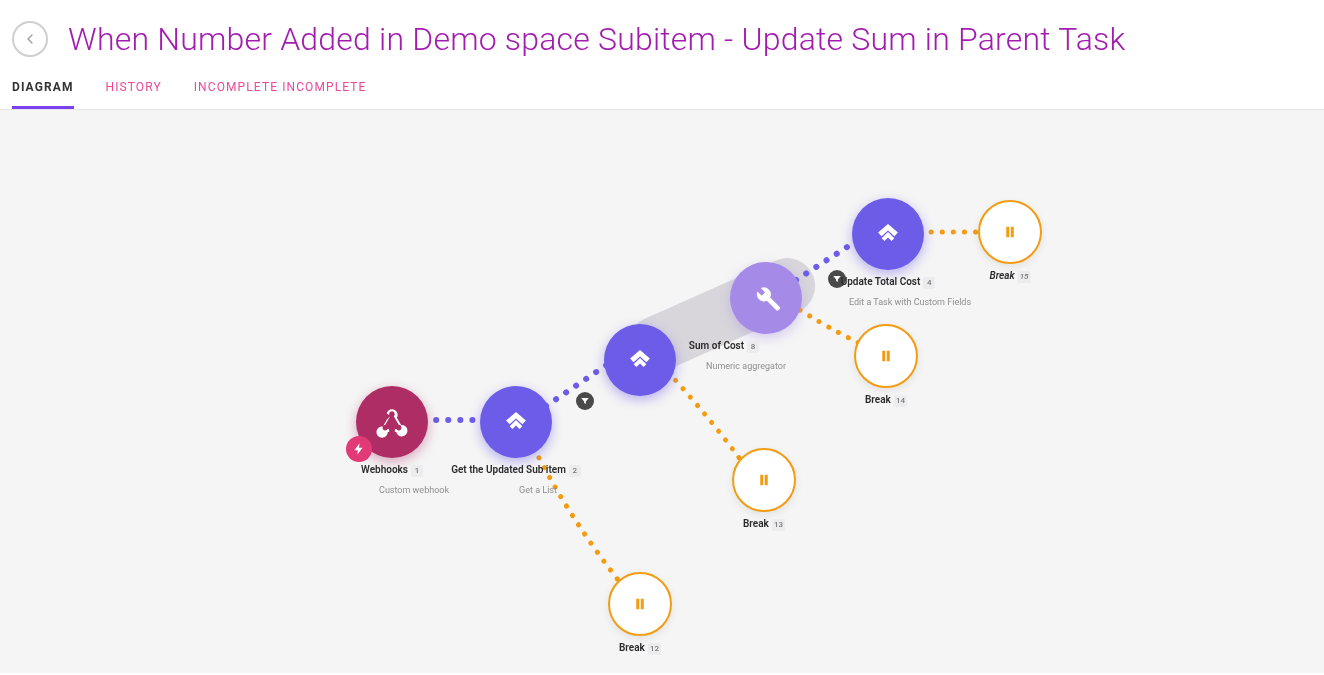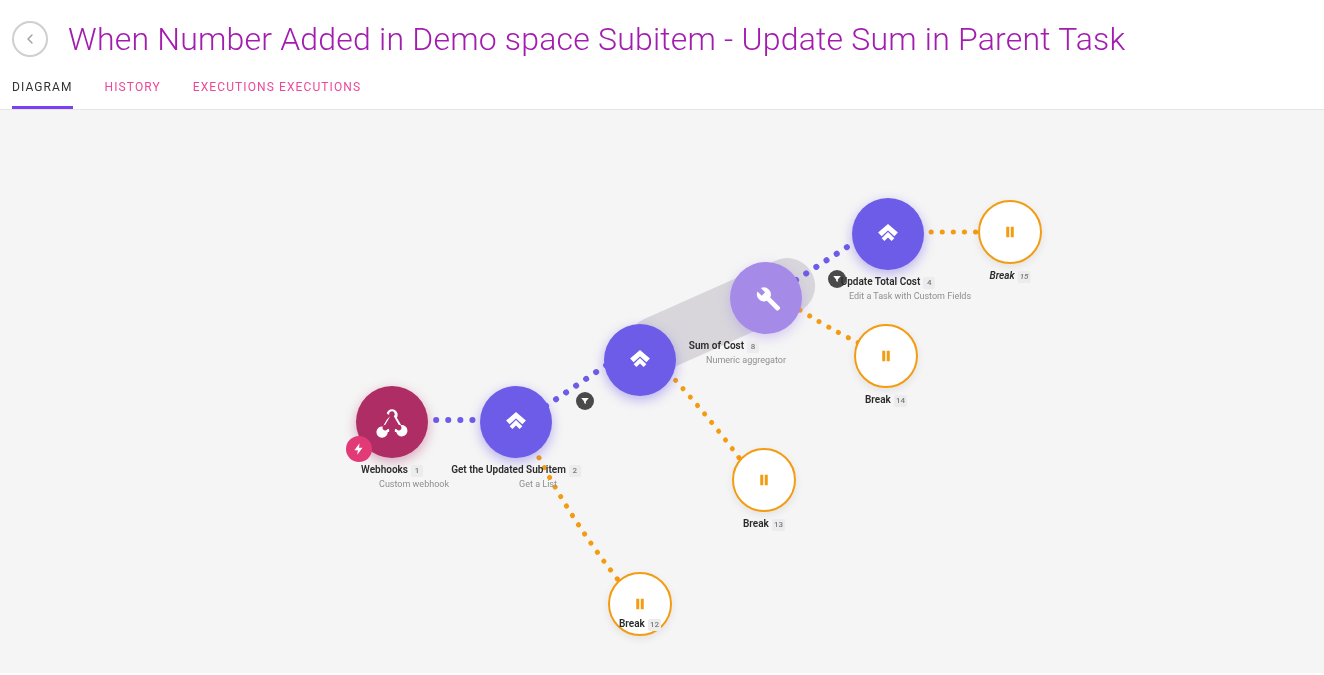--- a/index.html
+++ b/index.html
@@ -3,34 +3,34 @@
 <meta charset="utf-8">
 <style>
   * { box-sizing: border-box; margin: 0; padding: 0; }
   html, body { width: 1324px; height: 675px; font-family: -apple-system, BlinkMacSystemFont, "Segoe UI", Roboto, Helvetica, Arial, sans-serif; background: #fff; overflow: hidden; }
   .header { display: flex; align-items: center; padding: 20px 12px 12px 12px; }
   .back-btn { width: 36px; height: 36px; border-radius: 50%; border: 2px solid #cfcfcf; display: flex; align-items: center; justify-content: center; cursor: pointer; flex-shrink: 0; }
   .back-btn svg { width: 16px; height: 16px; stroke: #9e9e9e; fill: none; stroke-width: 2; }
   .title { font-size: 32px; font-weight: 300; color: #a21caf; margin-left: 20px; letter-spacing: 0.2px; }
   .tabs { display: flex; gap: 32px; padding: 0 12px; border-bottom: 1px solid #e5e5e5; }
   .tab { font-size: 12px; letter-spacing: 1.1px; color: #ec4899; padding: 10px 0 12px; cursor: pointer; border-bottom: 3px solid transparent; }
-  .tab.active { color: #333; border-bottom-color: #7b40f2; font-weight: 400; }
+  .tab.active { color: #333; border-bottom-color: #7b40f2; font-weight: 700; }
   .canvas { position: relative; width: 1324px; height: 563px; background: #f5f5f5; overflow: hidden; }
   .node { position: absolute; width: 64px; height: 64px; border-radius: 50%; display: flex; align-items: center; justify-content: center; cursor: pointer; }
   .node.large { width: 72px; height: 72px; }
   .node.purple { background: #6c5ce7; box-shadow: 0 4px 12px rgba(108,92,231,.45); }
   .node.lightpurple { background: #a58ae8; box-shadow: 0 4px 12px rgba(165,138,232,.4); }
   .node.maroon { background: #ad2d64; box-shadow: 0 4px 12px rgba(173,45,100,.4); }
   .node.break { background: #fff; border: 2.5px solid #f39c12; box-shadow: 0 3px 8px rgba(0,0,0,.08); }
   .node svg { width: 34px; height: 34px; fill: #fff; }
   .node.break svg { fill: #f39c12; width: 18px; height: 18px; }
   .trigger-mark { position: absolute; left: -10px; bottom: -4px; width: 26px; height: 26px; border-radius: 50%; background: #e23a77; display: flex; align-items: center; justify-content: center; }
   .trigger-mark svg { width: 14px; height: 14px; fill: #fff; }
   .label { position: absolute; text-align: center; font-size: 10px; color: #2b2b2b; font-weight: 600; white-space: nowrap; transform: translateX(-50%); }
-  .sublabel { display: block; font-weight: 400; font-size: 9px; color: #8f8f8f; margin-top: 2px; padding-left: 44px; }
+  .sublabel { display: block; font-weight: 400; font-size: 9px; color: #8f8f8f; margin-top: 8px; padding-left: 44px; }
   .count-badge { display: inline-block; min-width: 12px; padding: 0 2px; margin-left: 3px; background: #ecebed; color: #7a7a7a; font-size: 8px; font-weight: 500; border-radius: 2px; line-height: 12px; }
   .filter-dot { position: absolute; width: 18px; height: 18px; border-radius: 50%; background: #4a4a4a; display: flex; align-items: center; justify-content: center; z-index: 5; cursor: pointer; }
   .filter-dot svg { width: 10px; height: 10px; fill: #fff; }
   .thick-tube { position: absolute; height: 56px; background: #d8d6db; border-radius: 28px; z-index: 0; transform-origin: left center; }
   svg.wires { position: absolute; inset: 0; width: 100%; height: 100%; z-index: 1; pointer-events: none; }
   .node, .label, .filter-dot { z-index: 3; }
 </style>
 </head>
 <body>
 
@@ -39,21 +39,21 @@
     <svg viewBox="0 0 24 24">
         <path d="M15 6l-6 6 6 6" stroke-linecap="round" stroke-linejoin="round"></path>
       </svg>
   </div>
   <h1 class="title">When Number Added in Demo space Subitem - Update Sum in Parent Task</h1>
 </div>
 
 <div class="tabs">
   <div class="tab active">DIAGRAM</div>
   <div class="tab">HISTORY</div>
-  <div class="tab">EXECUTIONS EXECUTIONS</div>
+  <div class="tab">INCOMPLETE INCOMPLETE</div>
 </div>
 
 <div class="canvas">
 
   <div class="thick-tube" style="left:630px; top:218px; width:200px; transform:rotate(-24deg);"></div>
 
   <svg class="wires">
     <defs>
       <g id="clickup-ico"></g>
     </defs>
@@ -160,17 +160,17 @@
   </div>
   <div class="label" style="left:764px; top:408px;">
     <span>Break</span><span class="count-badge">13</span>
   </div>
 
   <div class="node break" style="left:608px; top:462px;">
     <svg viewBox="0 0 24 24">
         <path d="M7 5h4v14H7zm6 0h4v14h-4z"></path>
       </svg>
   </div>
-  <div class="label" style="left:640px; top:508px;">
+  <div class="label" style="left:640px; top:532px;">
     <span>Break</span><span class="count-badge">12</span>
   </div>
 
 </div>
 
 </body></html>

